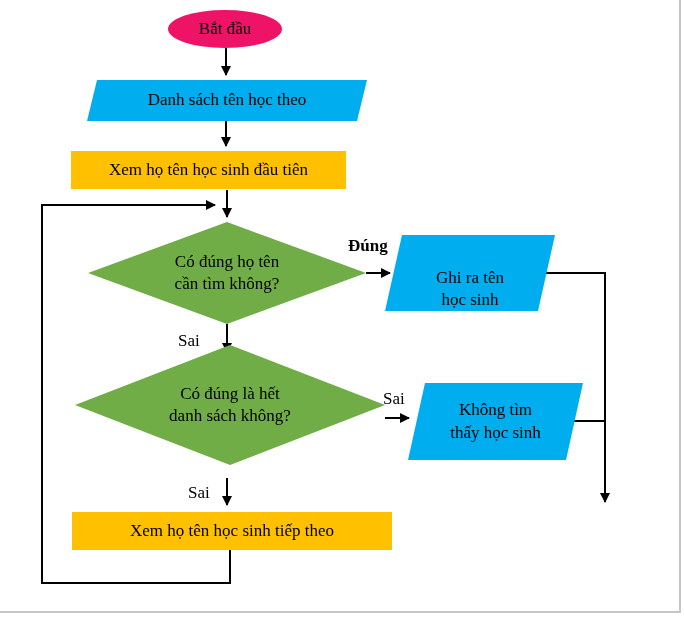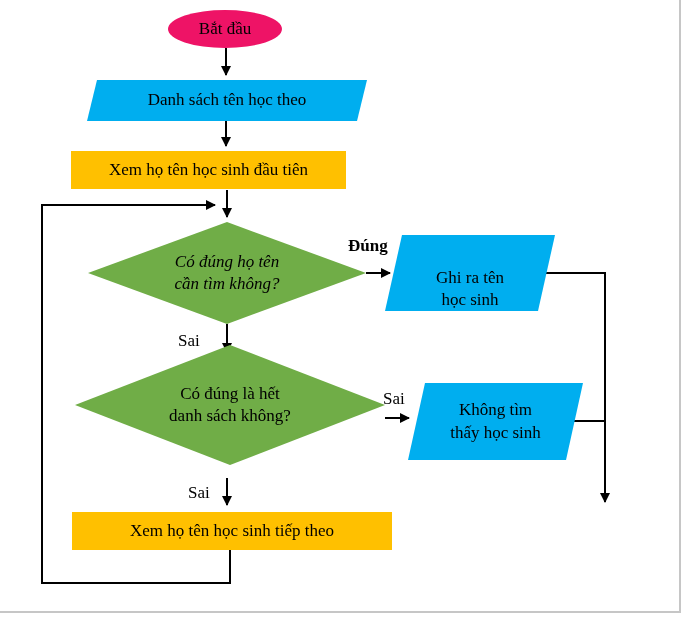--- a/index.html
+++ b/index.html
@@ -60,21 +60,21 @@
   </div>
 
   <div class="shape io par-s10" style="left:87px;top:80px;width:280px;height:41px;">
     <span>Danh sách tên học theo</span>
   </div>
 
   <div class="shape process" style="left:63px;top:151px;width:275px;height:38px;margin-left:8px;">
     <span>Xem họ tên học sinh đầu tiên</span>
   </div>
 
-  <div class="shape decision" style="left:88px;top:222px;width:278px;height:102px;font-style:italic;">
+  <div class="shape decision" style="left:88px;top:222px;width:278px;height:102px;">
     <span>Có đúng họ tên
 cần tìm không?</span>
   </div>
 
   <div class="shape io par-s17" style="left:385px;top:235px;width:170px;height:76px;align-items:flex-end;">
     <span>Ghi ra tên
 học sinh</span>
   </div>
 
   <div class="shape decision" style="left:75px;top:345px;width:310px;height:120px;">

